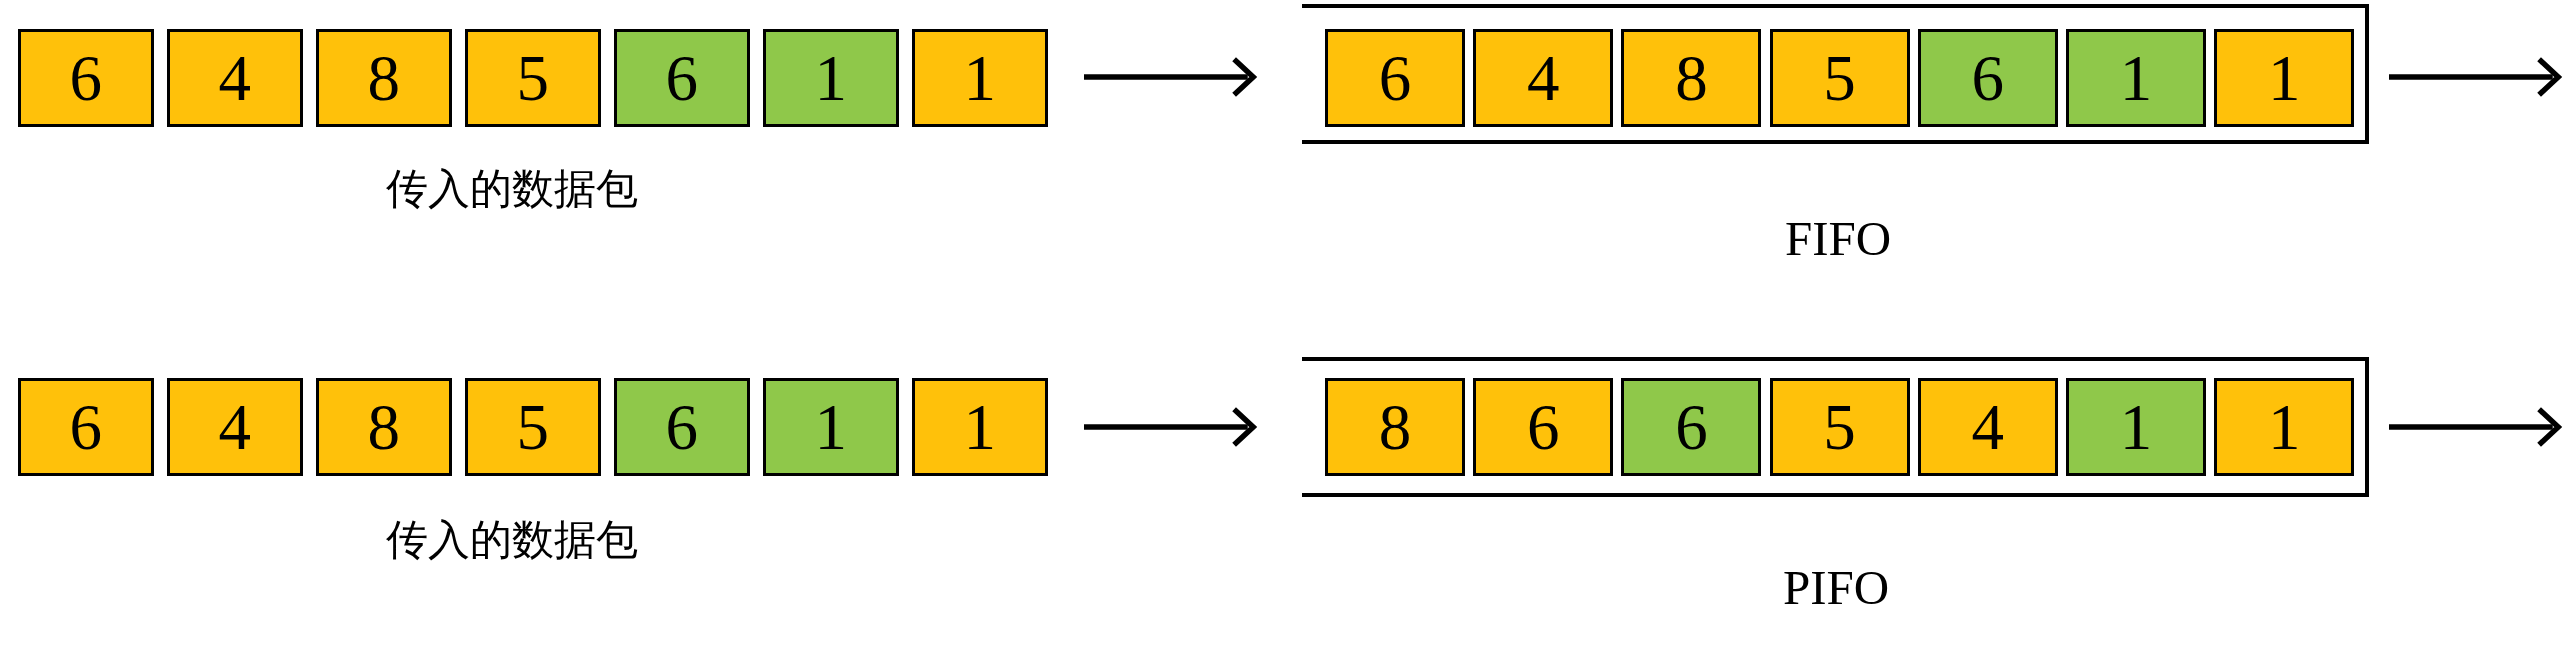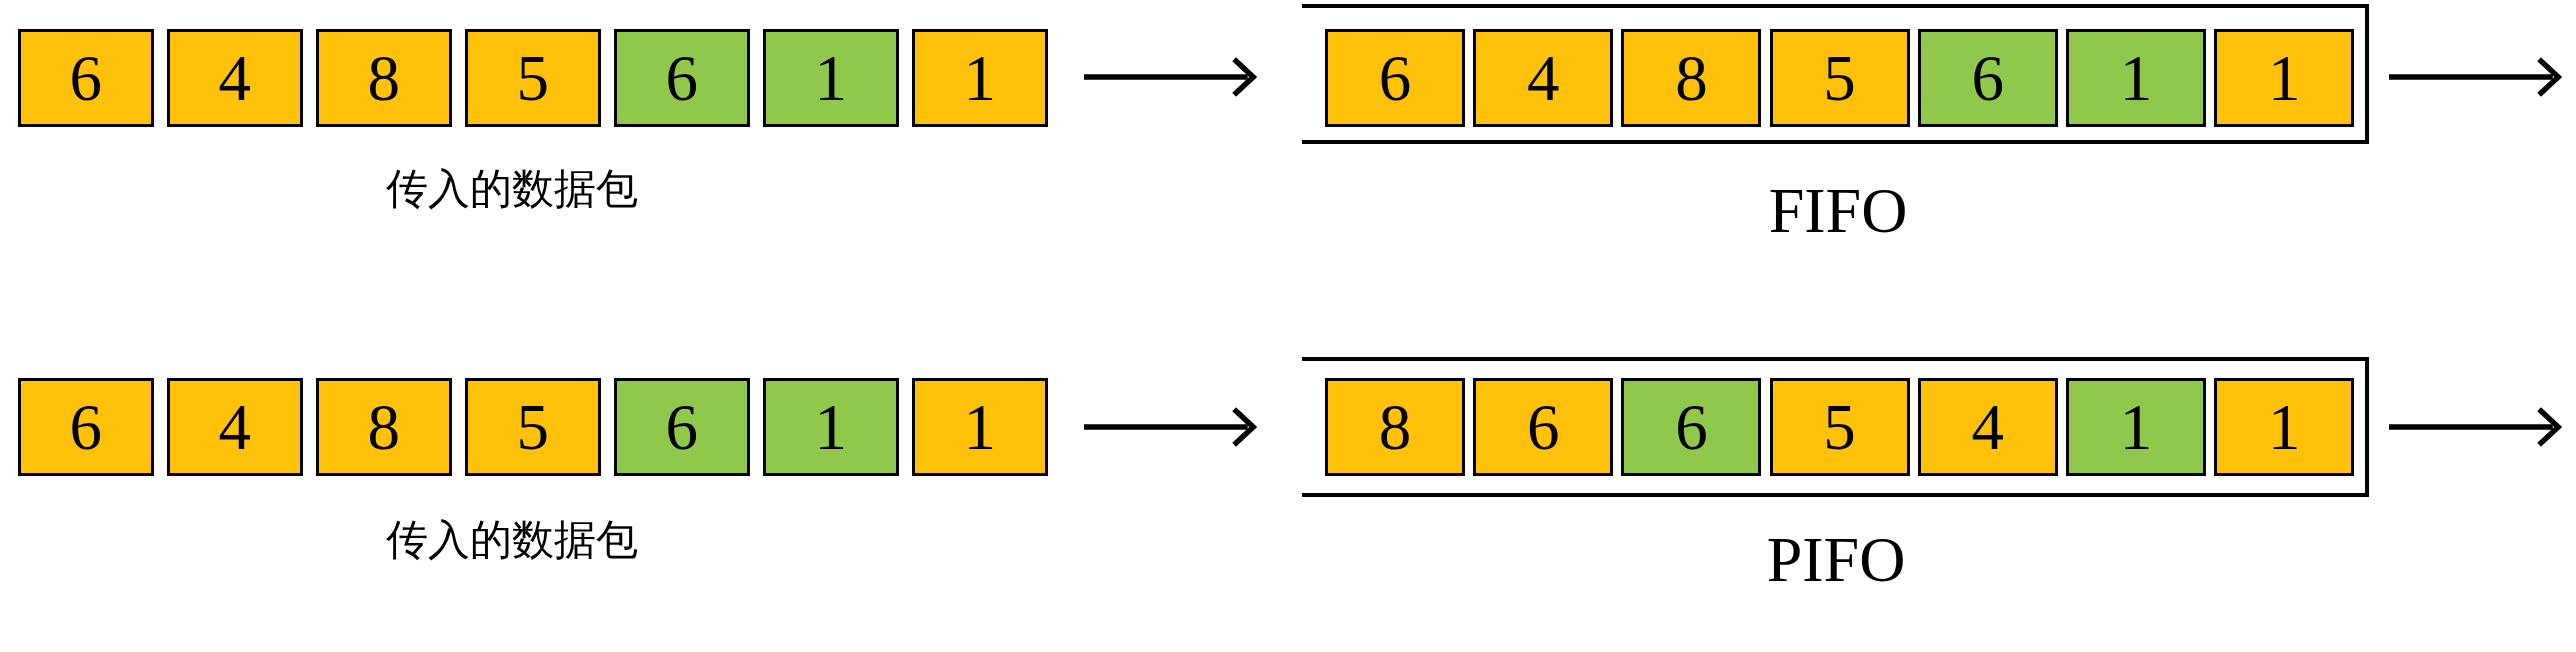--- a/index.html
+++ b/index.html
@@ -34,21 +34,21 @@
   #arrow-in-a  { left:1084px; top:53px;  }
   #arrow-out-a { left:2389px; top:53px;  }
   #arrow-in-b  { left:1084px; top:403px; }
   #arrow-out-b { left:2389px; top:403px; }
 
   .lbl {
     position:absolute; transform:translateX(-50%);
     white-space:nowrap; line-height:1.05; color:#000;
   }
   .lbl-cjk   { font-size:42px;font-family:Liberation Mono, monospace; }
-  .lbl-queue { font-size:64px; }
+  .lbl-queue { font-size:49px;margin-top:36px; }
   .caption   { font-size:44px; }
 
   #label-in-a  { left:512px;  top:170px; }
   #label-fifo  { left:1838px; top:177px; }
   #caption-a   { left:1235px; top:230px; }
   #label-in-b  { left:512px;  top:521px; }
   #label-pifo  { left:1836px; top:526px; }
   #caption-b   { left:1227px; top:594px; }
 </style>
 </head>

